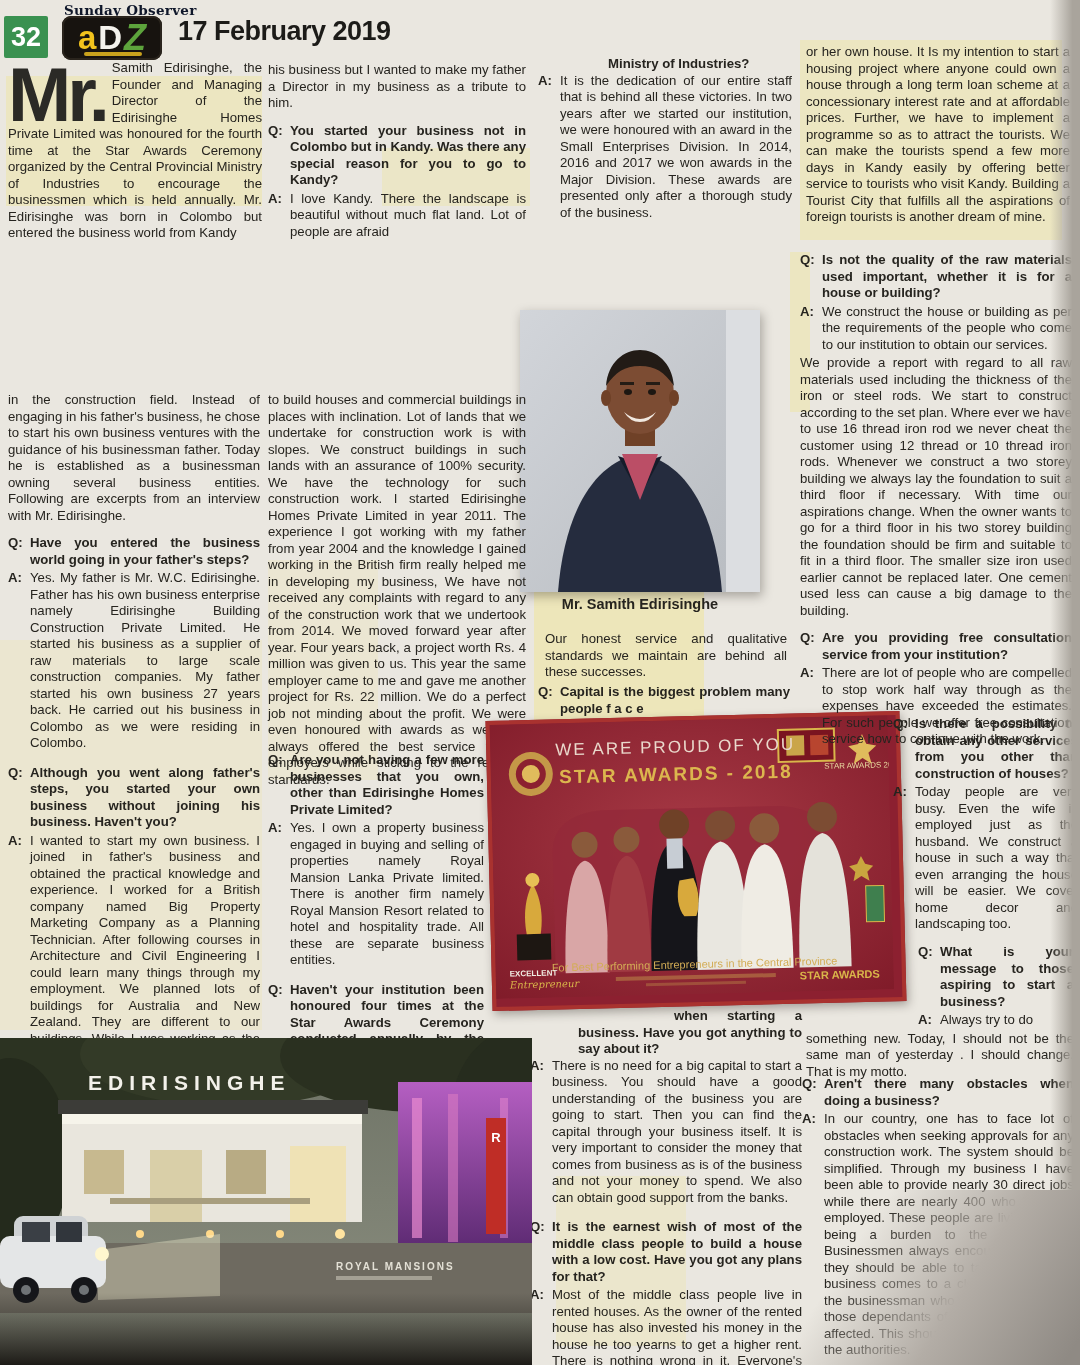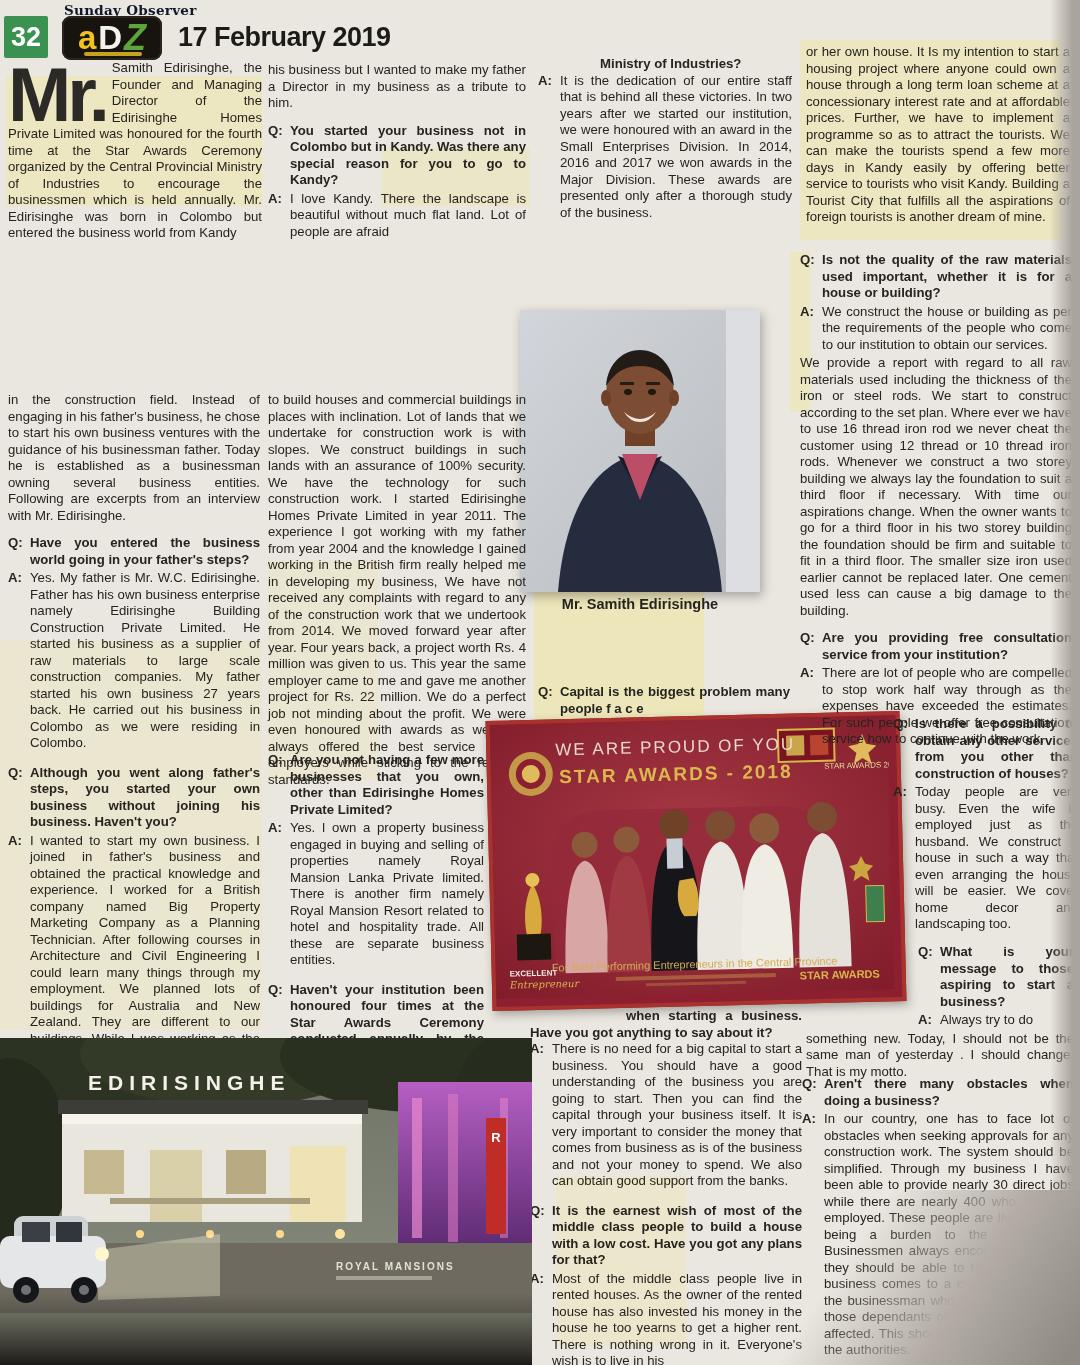--- a/index.html
+++ b/index.html
@@ -49,42 +49,42 @@
   <div class="abs badge" style="left:4px;top:16px;width:44px;height:42px;">
     <span>32</span>
   </div>
   <div class="abs masthead" style="left:64px;top:2px;">Sunday Observer</div>
   <div class="abs adz" style="left:62px;top:16px;width:100px;height:44px;">
     <span class="la">a</span>
     <span class="ld">D</span>
     <span class="lz">Z</span>
     <span class="tag"></span>
   </div>
-  <div class="abs date" style="left:178px;top:22px;">17 February 2019</div>
+  <div class="abs date" style="left:178px;top:16px;">17 February 2019</div>
 
   <div class="abs txt" style="left:8px;top:60px;width:254px;">
     <span class="dropcap">Mr.</span>
     <span>Samith Edirisinghe, the Founder and Managing Director of the Edirisinghe Homes Private Limited was honoured for the fourth time at the Star Awards Ceremony organized by the Central Provincial Ministry of Industries to encourage the businessmen which is held annually. Mr. Edirisinghe was born in Colombo but entered the business world from Kandy</span>
   </div>
 
   <div class="abs txt" style="left:268px;top:62px;width:258px;">
     <div>his business but I wanted to make my father a Director in my business as a tribute to him.</div>
     <div class="gap"></div>
     <div class="qa q">
       <span class="lbl">Q:</span>
       <span class="body">You started your business not in Colombo but in Kandy. Was there any special reason for you to go to Kandy?</span>
     </div>
     <div class="qa">
       <span class="lbl">A:</span>
       <span class="body">I love Kandy. There the landscape is beautiful without much flat land. Lot of people are afraid</span>
     </div>
   </div>
 
   <div class="abs txt" style="left:538px;top:56px;width:254px;">
-    <div class="q" style="margin-left:28px;padding-left:34px;">Ministry of Industries?</div>
+    <div class="q" style="margin-left:36px;padding-left:34px;">Ministry of Industries?</div>
     <div class="qa">
       <span class="lbl">A:</span>
       <span class="body">It is the dedication of our entire staff that is behind all these victories. In two years after we started our institution, we were honoured with an award in the Small Enterprises Division. In 2014, 2016 and 2017 we won awards in the Major Division. These awards are presented only after a thorough study of the business.</span>
     </div>
   </div>
 
   <div class="abs txt" style="left:806px;top:44px;width:264px;">
     <div>or her own house. It Is my intention to start a housing project where anyone could own a house through a long term loan scheme at a concessionary interest rate and at affordable prices. Further, we have to implement a programme so as to attract the tourists. We can make the tourists spend a few more days in Kandy easily by offering better service to tourists who visit Kandy. Building a Tourist City that fulfills all the aspirations of foreign tourists is another dream of mine.</div>
   </div>
 
@@ -153,20 +153,21 @@
       <span class="lbl">A:</span>
       <span class="body">Yes. I own a property business engaged in buying and selling of properties namely Royal Mansion Lanka Private limited. There is another firm namely Royal Mansion Resort related to hotel and hospitality trade. All these are separate business entities.</span>
     </div>
     <div class="gap"></div>
     <div class="qa q">
       <span class="lbl">Q:</span>
       <span class="body">Haven't your institution been honoured four times at the Star Awards Ceremony conducted annually by the Central Provincial</span>
     </div>
   </div>
 
+  <div class="abs txt" style="left:545px;top:631px;width:242px;">Our honest service and qualitative standards we maintain are behind all these successes.</div>
   <div class="abs txt" style="left:538px;top:684px;width:252px;">
     <div class="qa q">
       <span class="lbl">Q:</span>
       <span class="body">Capital is the biggest problem many people f a c e</span>
     </div>
   </div>
 
   <div class="abs photo" style="left:489px;top:716px;width:406px;height:282px;transform:rotate(-1.4deg);border:4px solid #a9322f;background:#8c2030;">
     <svg width="398" height="274" viewBox="0 0 398 274">
       <defs>
@@ -276,21 +277,21 @@
       <span class="lbl">Q:</span>
       <span class="body">Aren't there many obstacles when doing a business?</span>
     </div>
     <div class="qa">
       <span class="lbl">A:</span>
       <span class="body">In our country, one has to face lot of obstacles when seeking approvals for any construction work. The system should be simplified. Through my business I have been able to provide nearly 30 direct jobs while there are nearly 400 who indirectly employed. These people are living without being a burden to the government. Businessmen always encounter risks and they should be able to take risks. When business comes to a close, it is not only the businessman who would suffer but all those dependants of the business will be affected. This should draw the attention of the authorities.</span>
     </div>
   </div>
 
   <div class="abs txt" style="left:530px;top:1008px;width:272px;">
-    <div class="q" style="text-indent:96px;">when starting a business. Have you got anything to say about it?</div>
+    <div class="q" style="text-indent:96px;margin-left:48px;">when starting a business. Have you got anything to say about it?</div>
     <div class="qa">
       <span class="lbl">A:</span>
       <span class="body">There is no need for a big capital to start a business. You should have a good understanding of the business you are going to start. Then you can find the capital through your business itself. It is very important to consider the money that comes from business as is of the business and not your money to spend. We also can obtain good support from the banks.</span>
     </div>
     <div class="gap"></div>
     <div class="qa q">
       <span class="lbl">Q:</span>
       <span class="body">It is the earnest wish of most of the middle class people to build a house with a low cost. Have you got any plans for that?</span>
     </div>
     <div class="qa">

